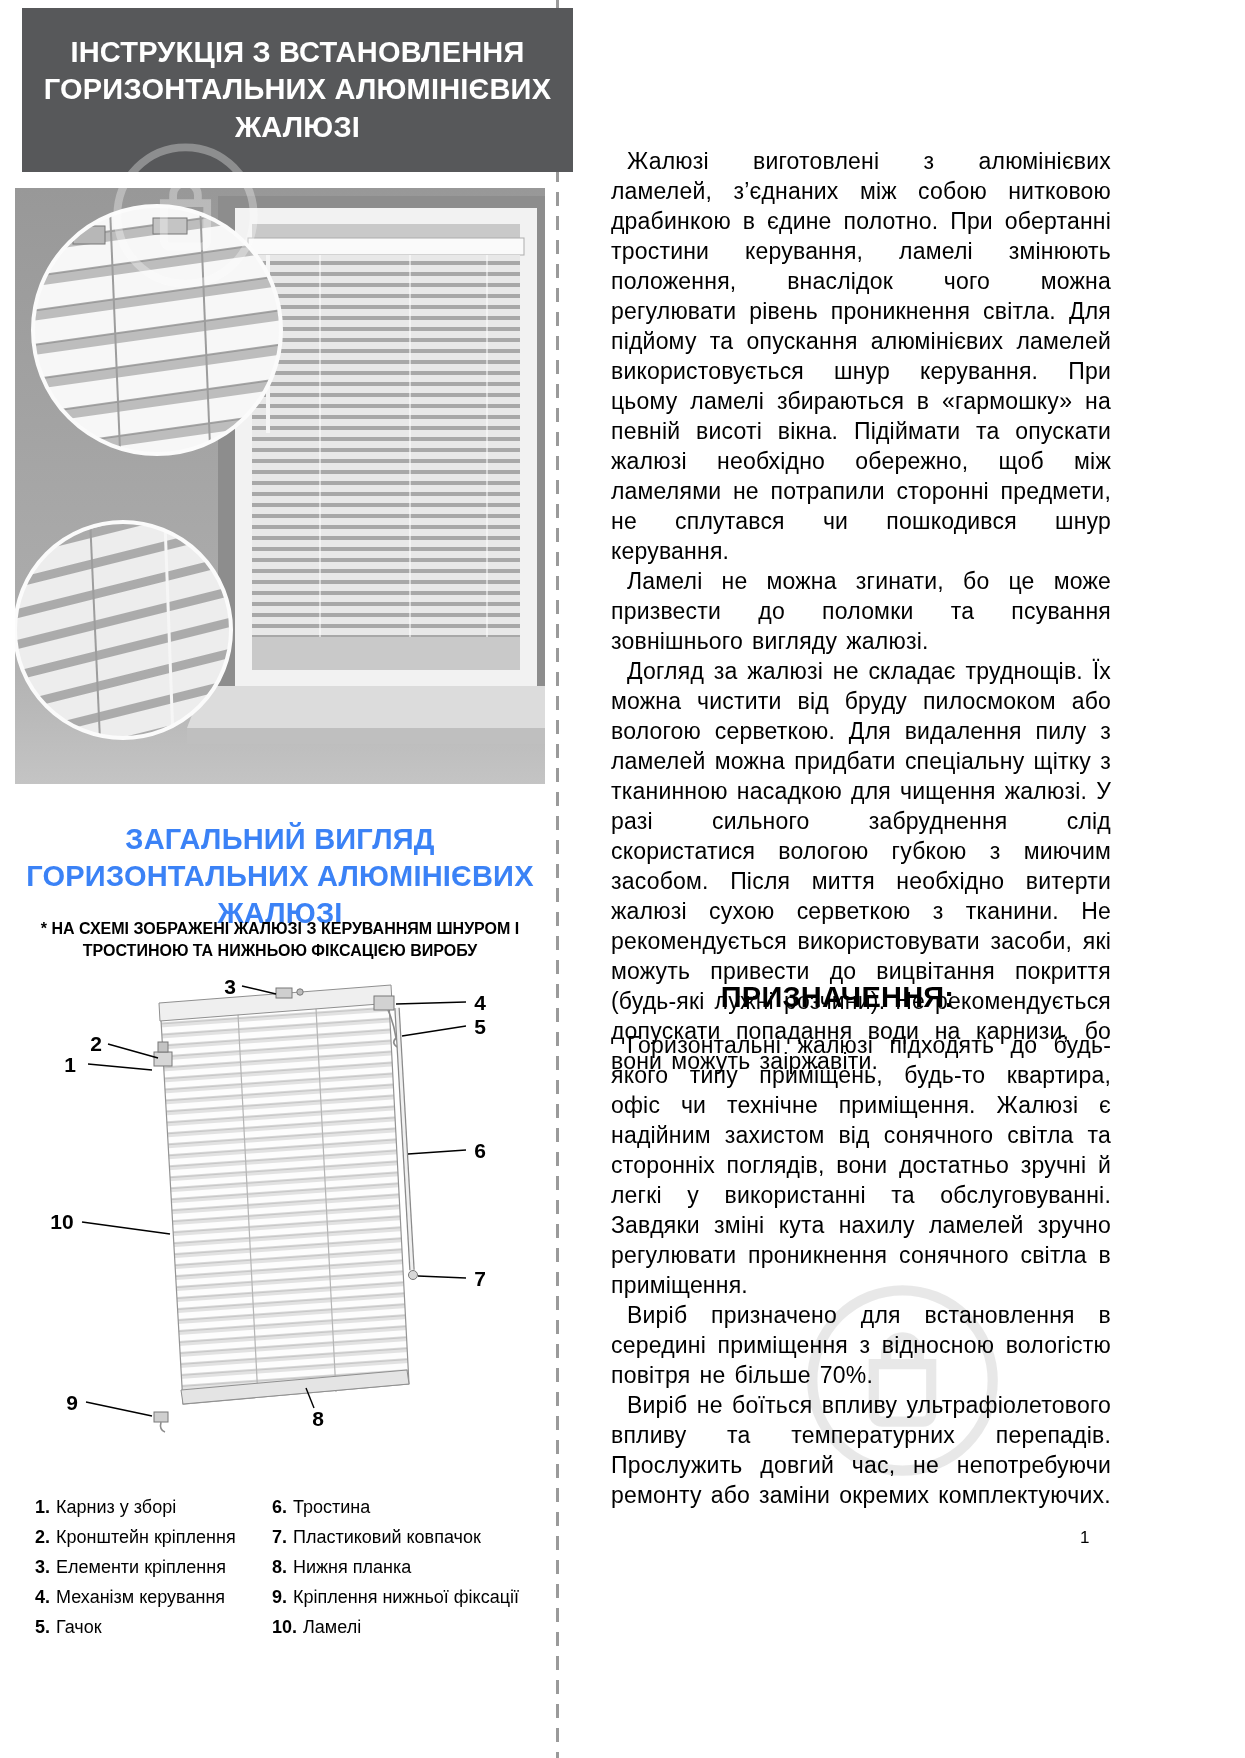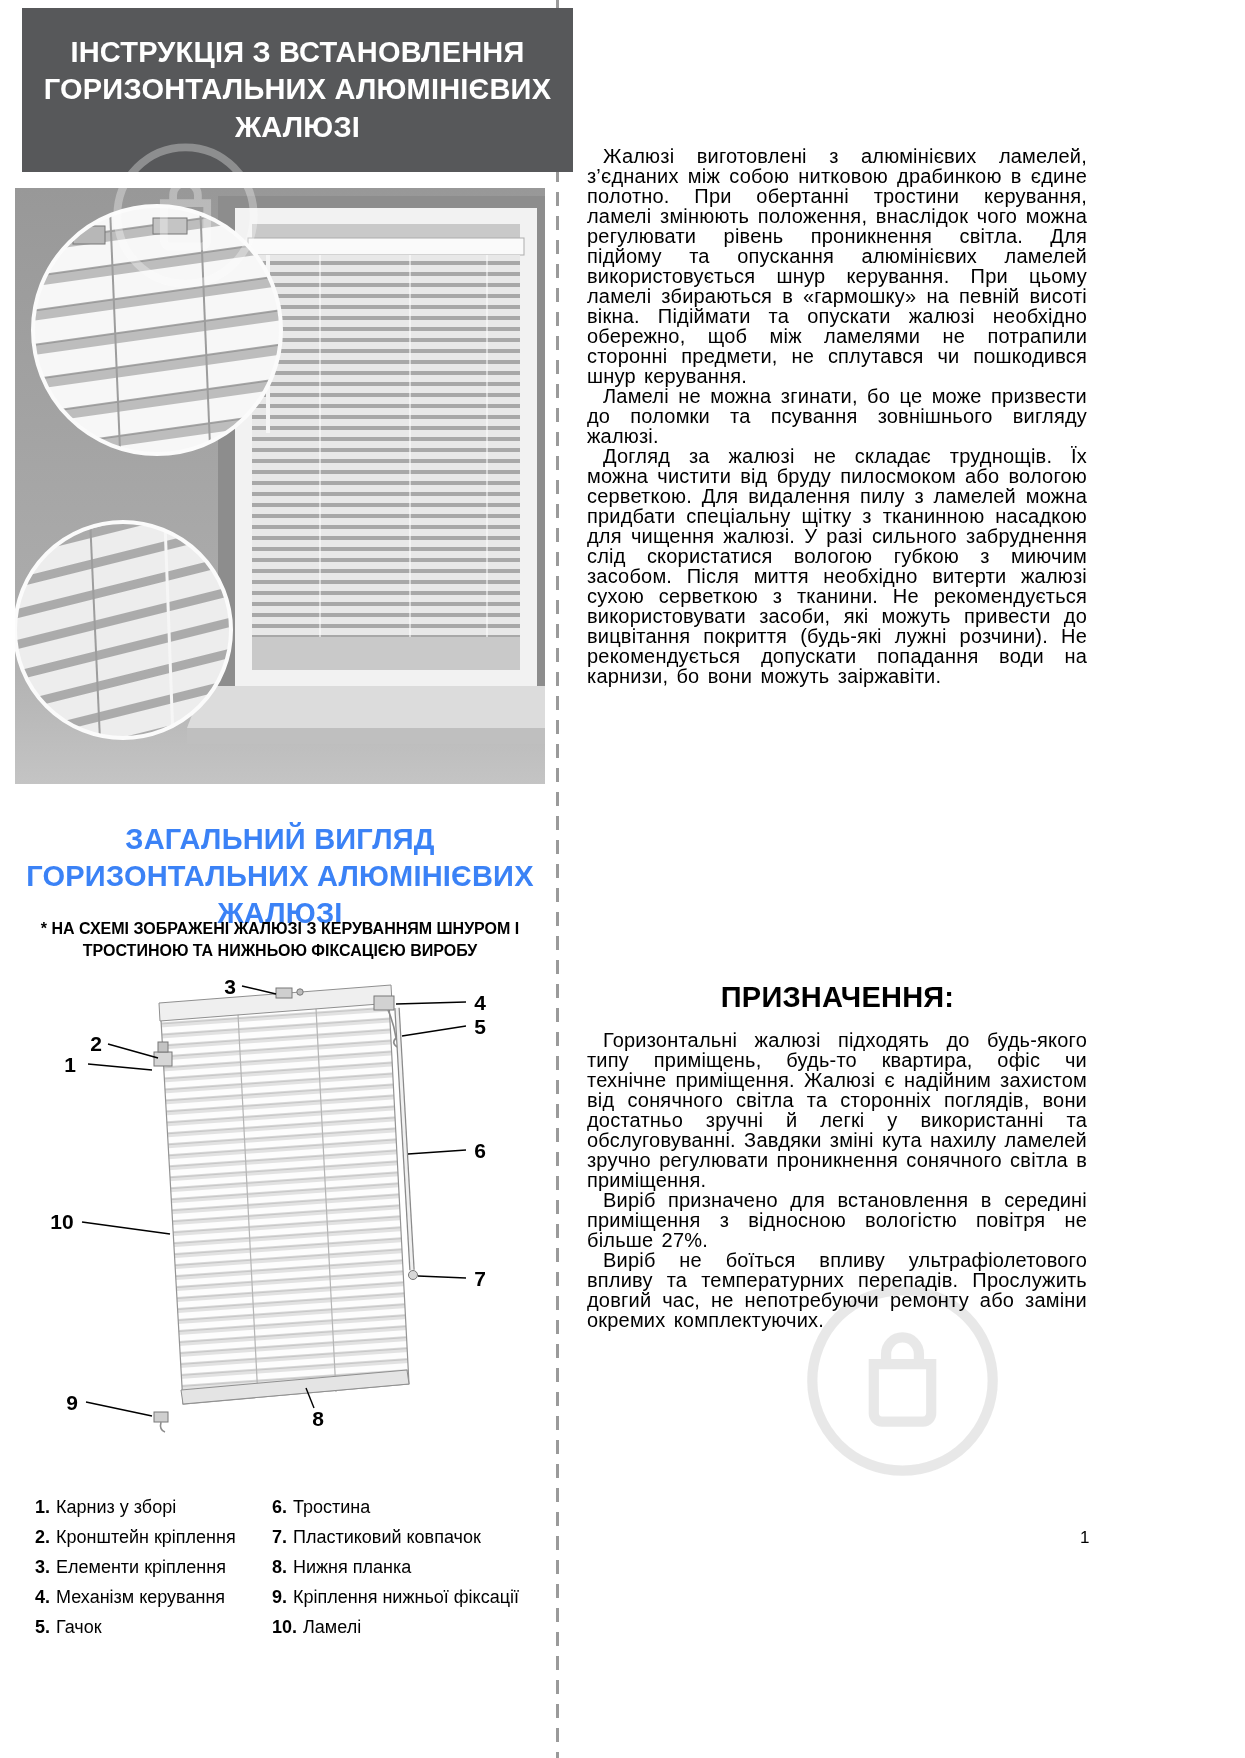--- a/index.html
+++ b/index.html
@@ -22,22 +22,22 @@
         font-size:16px;line-height:1.4;}
   .diagram{position:absolute;left:8px;top:972px;width:535px;height:485px;}
   .legend{position:absolute;left:35px;top:1492px;width:512px;display:flex;font-size:18px;line-height:30px;align-items:center;}
   .legend-col{width:237px;}
   .legend-col + .legend-col{width:275px;}
   .legend-item b{font-weight:bold;margin-right:6px;}
 
   
   .care-title{position:absolute;left:585px;top:36px;width:505px;}
   .purpose-title{position:absolute;left:585px;top:960px;width:505px;}
-  .body-block{position:absolute;font-size:20px;line-height:20px;text-align:justify;
-              letter-spacing:.2px;word-spacing:2.5px;}
+  .body-block{position:absolute;font-size:23px;line-height:30px;text-align:justify;
+              letter-spacing:.2px;word-spacing:2.5px;margin-left:24px;}
   .body-block p{margin:0;text-indent:16px;}
   #care-text{left:587px;top:146px;width:500px;}
   #purpose-text{left:587px;top:1030px;width:500px;}
   .page-num{position:absolute;left:1080px;top:1528px;font-size:17px;}
 
   
   .wm{position:absolute;pointer-events:none;}
   .wm svg{width:100%;height:100%;}
   .wm-top{left:108px;top:138px;width:155px;height:155px;color:#ffffff;opacity:.32;}
   .wm-bottom{left:800px;top:1278px;width:205px;height:205px;color:#9a9a9a;opacity:.22;}
@@ -205,19 +205,19 @@
 
   <div class="body-block" id="care-text">
     <p>Жалюзі виготовлені з алюмінієвих ламелей, з’єднаних між собою нитковою драбинкою в єдине полотно. При обертанні тростини керування, ламелі змінюють положення, внаслідок чого можна регулювати рівень проникнення світла. Для підйому та опускання алюмінієвих ламелей використовується шнур керування. При цьому ламелі збираються в «гармошку» на певній висоті вікна. Підіймати та опускати жалюзі необхідно обережно, щоб між ламелями не потрапили сторонні предмети, не сплутався чи пошкодився шнур керування.</p>
     <p>Ламелі не можна згинати, бо це може призвести до поломки та псування зовнішнього вигляду жалюзі.</p>
     <p>Догляд за жалюзі не складає труднощів. Їх можна чистити від бруду пилосмоком або вологою серветкою. Для видалення пилу з ламелей можна придбати спеціальну щітку з тканинною насадкою для чищення жалюзі. У разі сильного забруднення слід скористатися вологою губкою з миючим засобом. Після миття необхідно витерти жалюзі сухою серветкою з тканини. Не рекомендується використовувати засоби, які можуть привести до вицвітання покриття (будь-які лужні розчини). Не рекомендується допускати попадання води на карнизи, бо вони можуть заіржавіти.</p>
   </div>
 
   <h1 class="h-cond purpose-title">ПРИЗНАЧЕННЯ:</h1>
   <div class="body-block" id="purpose-text">
     <p>Горизонтальні жалюзі підходять до будь-якого типу приміщень, будь-то квартира, офіс чи технічне приміщення. Жалюзі є надійним захистом від сонячного світла та сторонніх поглядів, вони достатньо зручні й легкі у використанні та обслуговуванні. Завдяки зміні кута нахилу ламелей зручно регулювати проникнення сонячного світла в приміщення.</p>
-    <p>Виріб призначено для встановлення в середині приміщення з відносною вологістю повітря не більше 27%.</p>
+    <p>Виріб призначено для встановлення в середині приміщення з відносною вологістю повітря не більше 70%.</p>
     <p>Виріб не боїться впливу ультрафіолетового впливу та температурних перепадів. Прослужить довгий час, не непотребуючи ремонту або заміни окремих комплектуючих.</p>
   </div>
 
   <div class="page-num">1</div>
 
 </div>
 
 </body></html>

